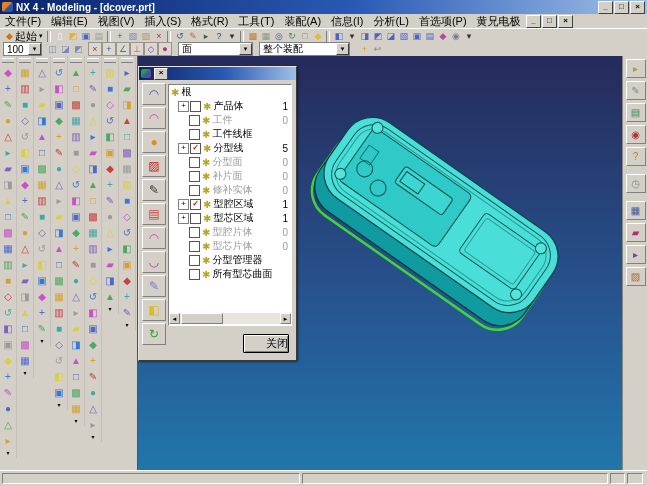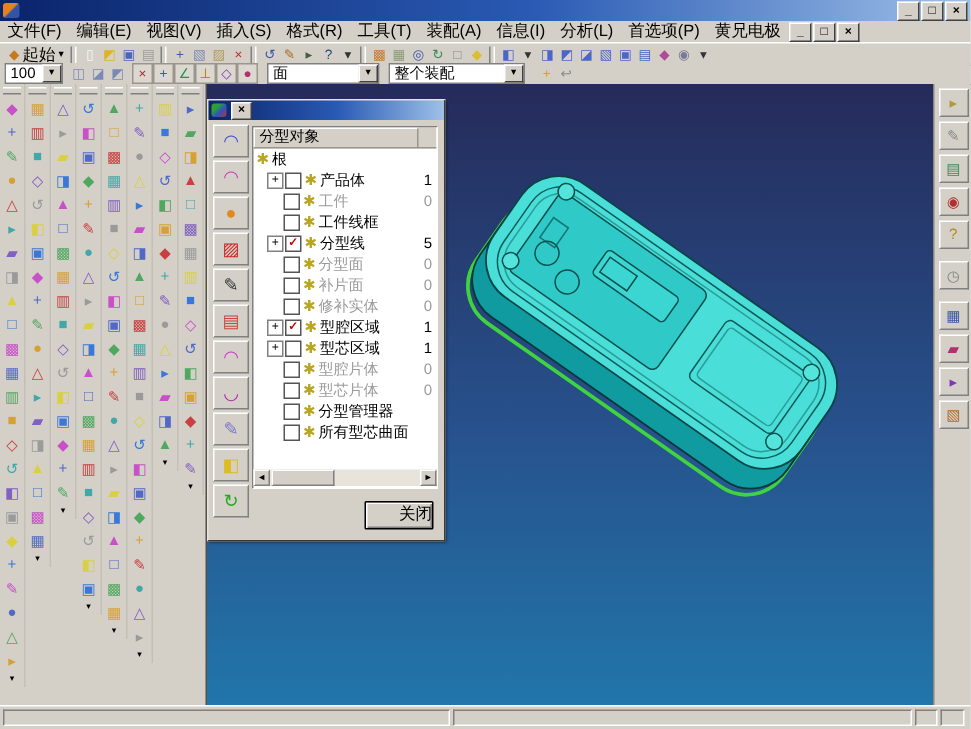--- a/index.html
+++ b/index.html
@@ -69,20 +69,21 @@
   .sthumb{width:42px;height:11px;background:#d4d0c8;border:1px solid;border-color:#fff #808080 #808080 #fff;margin-left:1px;flex:none;box-sizing:border-box}
   .dok{position:absolute;right:7px;bottom:7px;width:44px;height:17px;background:#d4d0c8;border:1px solid #000;border-radius:1px;box-shadow:inset 1px 1px 0 #fff,inset -1px -1px 0 #808080;font-size:11px;text-align:right;line-height:16px}
 </style>
 </head>
 <body>
 
 <div class="app">
 
   <div class="titlebar">
     <div class="app-icon"></div>
+    <span class="title-text">NX 4 - Modeling - [dcover.prt]</span>
     <div class="winbtns">
       <div class="wb">_</div>
       <div class="wb">□</div>
       <div class="wb">×</div>
     </div>
   </div>
 
   <div class="menubar">
     <div class="menu-items">
         <span class="menu-item">文件(F)</span>
@@ -427,24 +428,20 @@
         <div class="dtool" style="color: rgb(204, 34, 34);">▨</div>
         <div class="dtool" style="color: rgb(51, 51, 51);">✎</div>
         <div class="dtool" style="color: rgb(204, 68, 68);">▤</div>
         <div class="dtool" style="color: rgb(204, 51, 204);">◠</div>
         <div class="dtool" style="color: rgb(170, 34, 170);">◡</div>
         <div class="dtool" style="color: rgb(119, 119, 204);">✎</div>
         <div class="dtool" style="color: rgb(221, 187, 34);">◧</div>
         <div class="dtool" style="color: rgb(34, 170, 34);">↻</div>
       </div>
     <div class="dtree">
-      <div class="dtree-header">
-        <div class="dh1">分型对象</div>
-        <div class="dh2"></div>
-      </div>
       <div class="trows">
           <div class="trow">
             <span class="ticon">✱</span>
             <span class="tlabel">根</span>
             <span class="tcount"></span>
           </div>
           <div class="trow">
             <span class="tind"></span>
             <span class="texp">+</span>
             <span class="tcheck"></span>

